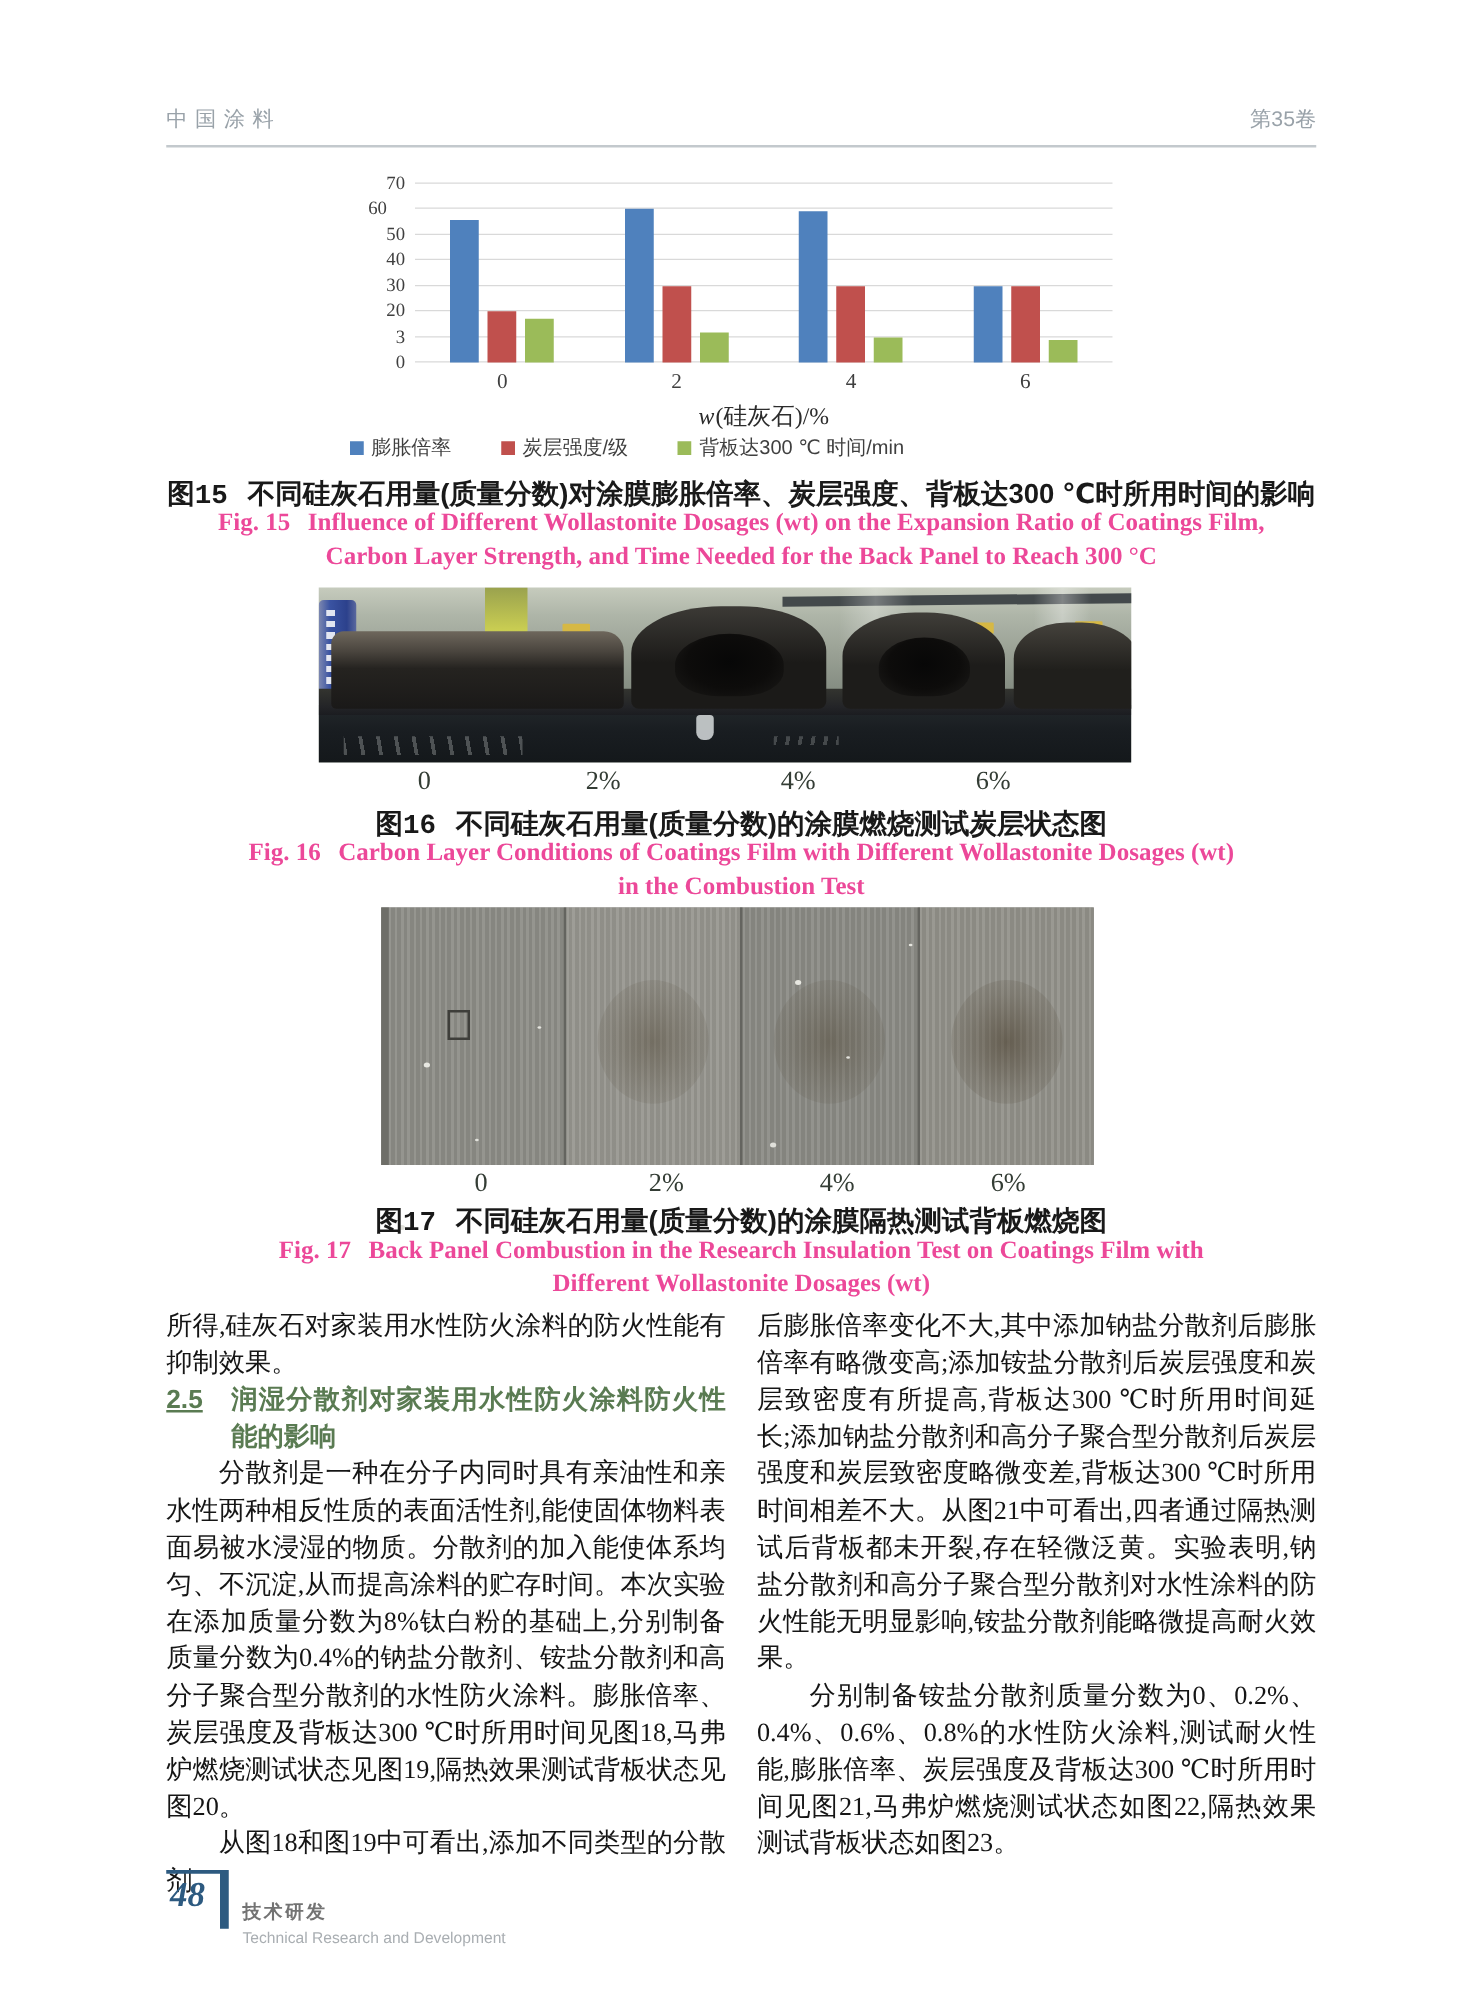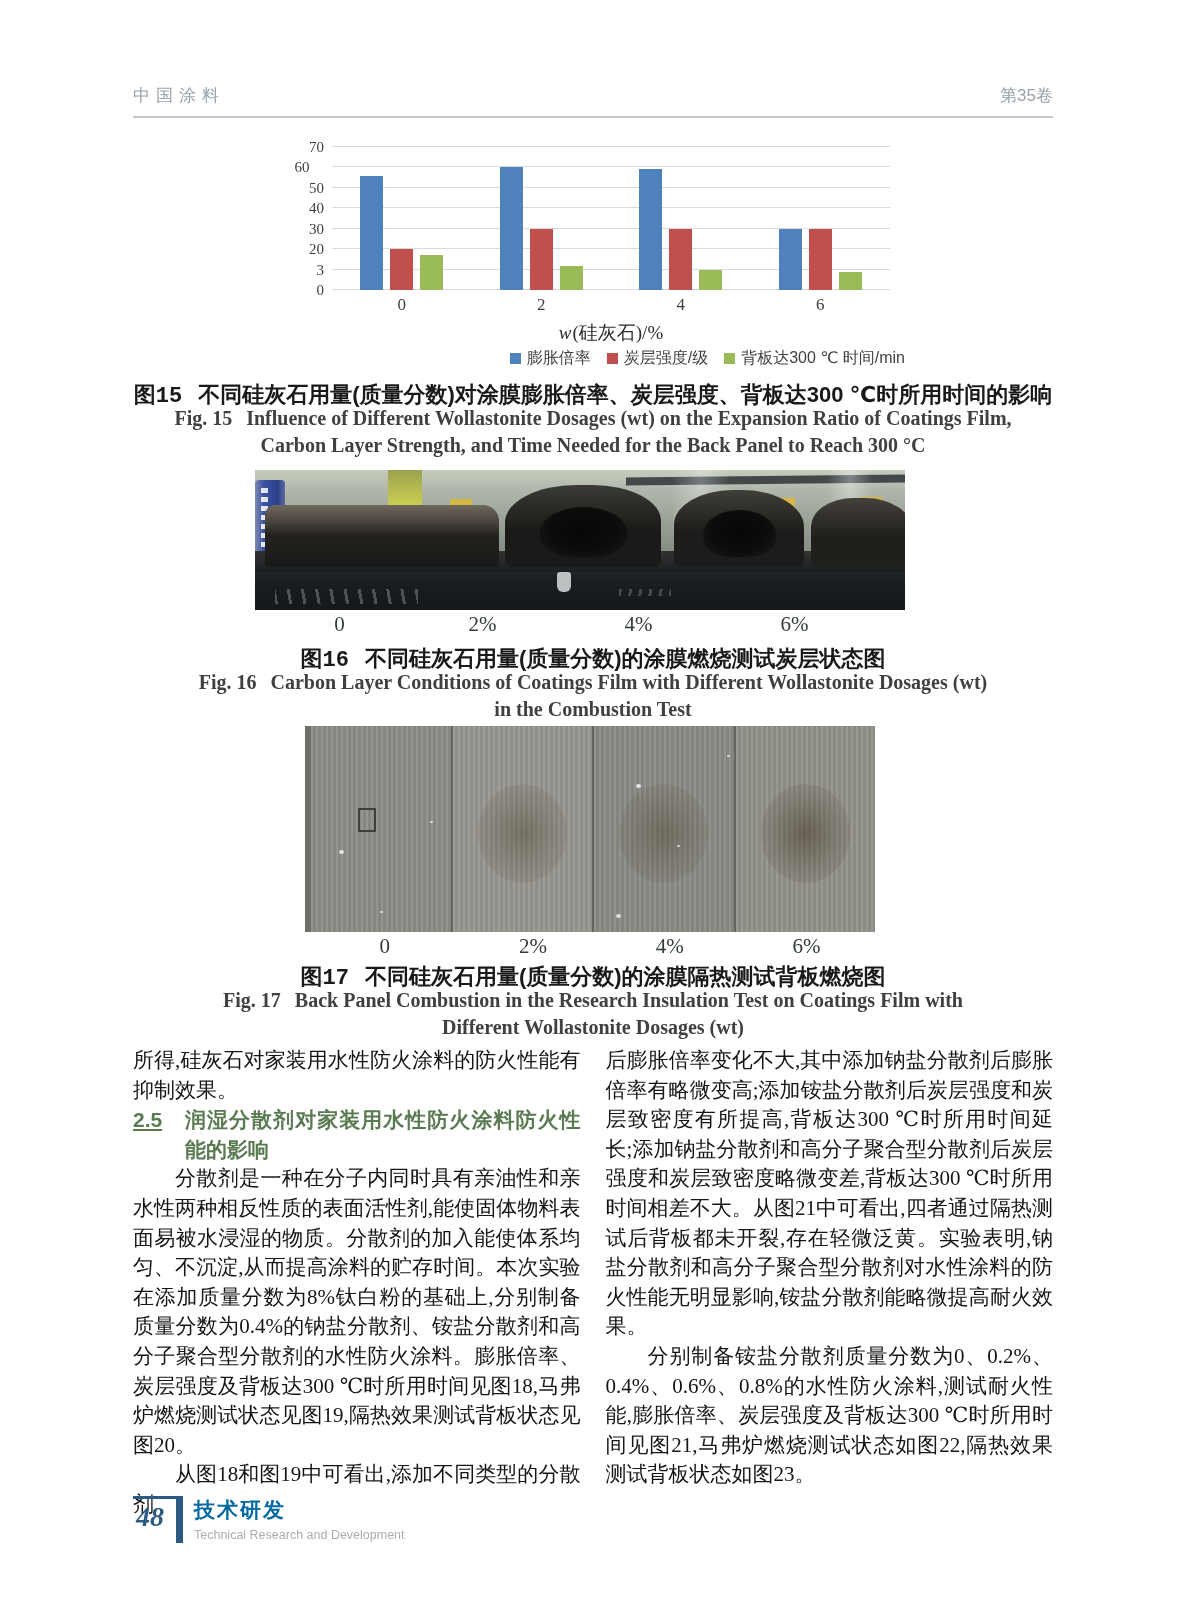--- a/index.html
+++ b/index.html
@@ -21,31 +21,31 @@
   .ytick{position:absolute;right:0;width:100%;text-align:right;font-size:15px;color:#3f3f3f;
          font-family:"Liberation Serif",serif;line-height:18px;}
   .bar-groups{position:absolute;left:0;top:0;width:100%;height:100%;display:flex;}
   .bar-group{flex:1;display:flex;justify-content:center;align-items:flex-end;gap:7px;}
   .bar{width:23px;}
   .chart-x-labels{position:absolute;left:52px;top:155px;width:558px;display:flex;}
   .xlab{flex:1;text-align:center;font-size:17px;color:#3f3f3f;font-family:"Liberation Serif",serif;}
   .chart-x-title{position:absolute;left:52px;top:180px;width:558px;text-align:center;
     font-size:19px;color:#2c2c2c;font-family:"Liberation Serif",serif;}
   .xt-it{font-style:italic;margin-right:1px;}
-  .chart-legend{position:absolute;left:0;top:208px;width:100%;display:flex;justify-content:flex-end;gap:16px;
+  .chart-legend{position:absolute;left:0;top:208px;width:100%;display:flex;justify-content:flex-start;gap:40px;
     font-size:16px;color:#3f3f3f;font-family:"Liberation Sans","DejaVu Sans",sans-serif;}
   .lg-item{display:inline-flex;align-items:center;gap:6px;}
   .sw{display:inline-block;width:11px;height:11px;}
 
   
   .cap-zh{position:absolute;left:133px;width:920px;text-align:center;
     font-family:"Liberation Sans","DejaVu Sans",sans-serif;font-weight:bold;font-size:22px;color:#191919;}
   .cap-zh .cap-label{margin-right:16px;font-family:Liberation Mono, monospace;}
   .cap-en{position:absolute;left:133px;width:920px;text-align:center;
-    font-family:"Liberation Serif","DejaVu Serif",serif;font-weight:bold;font-size:20px;color:#404040;}
+    font-family:"Liberation Serif","DejaVu Serif",serif;font-weight:bold;font-size:20px;color:#ec4899;}
   .cap-en .cap-label{margin-right:14px;}
 
   
   .photo16{position:absolute;left:255px;top:470px;width:650px;height:140px;overflow:hidden;
     background:linear-gradient(180deg,#c6cbbd 0%,#aeb5a8 16%,#99a094 38%,#858d82 58%,#6d756d 72%);}
   .p16-topbar{position:absolute;left:57%;top:4%;width:43%;height:6%;background:#43494b;transform:skewY(-0.6deg);}
   .p16-glass1{position:absolute;left:64%;top:0;width:9%;height:46%;
     background:linear-gradient(90deg,transparent,rgba(255,255,255,.28),transparent);}
   .p16-glass2{position:absolute;left:88%;top:0;width:7%;height:50%;
     background:linear-gradient(90deg,transparent,rgba(255,255,255,.33),transparent);}
@@ -122,22 +122,22 @@
   .h25{display:flex;font-family:"Liberation Sans","DejaVu Sans",sans-serif;
        font-weight:bold;color:#5a7b52;}
   .hnum{flex:0 0 52px;text-decoration:underline;}
   .htitle{flex:1;text-align:justify;}
 
   
   .footer{position:absolute;left:133px;top:1496px;display:flex;align-items:flex-start;}
   .f-page{font-family:"Liberation Serif",serif;font-style:italic;font-weight:bold;font-size:28px;
     color:#2d5a80;border-top:3px solid #2d5a80;padding:3px 12px 0 3px;line-height:30px;}
   .f-bar{width:7px;height:47px;background:#2d5a80;margin-right:11px;}
-  .f-zh{font-family:"Liberation Sans","DejaVu Sans",sans-serif;font-weight:bold;font-size:21px;
-    color:#0369a1;letter-spacing:2px;}
+  .f-zh{font-family:"Liberation Sans","DejaVu Sans",sans-serif;font-weight:bold;font-size:15px;
+    color:#737373;letter-spacing:2px;margin-top:24px;}
   .f-en{font-family:"Liberation Sans","DejaVu Sans",sans-serif;font-size:12.5px;color:#a9aeb2;margin-top:4px;}
 </style>
 </head>
 <body>
 
 <div class="page">
 
   <div class="running-head">
     <span class="journal">中国涂料</span>
     <span>第35卷</span>

